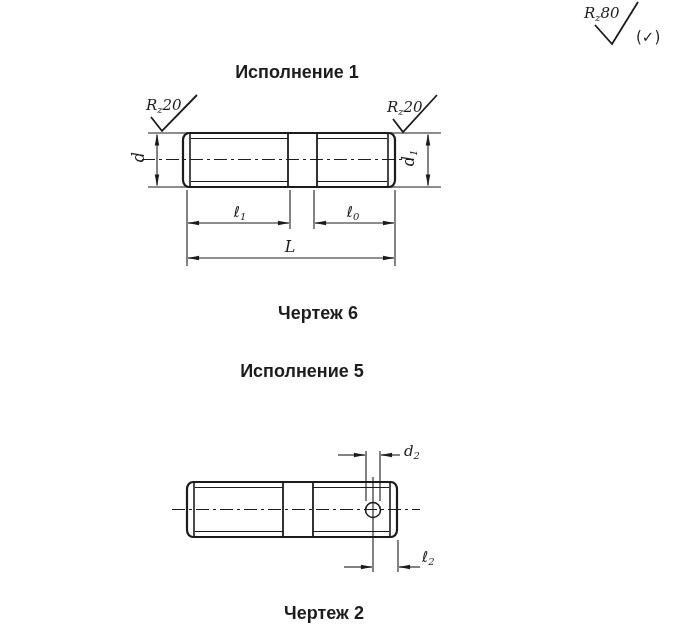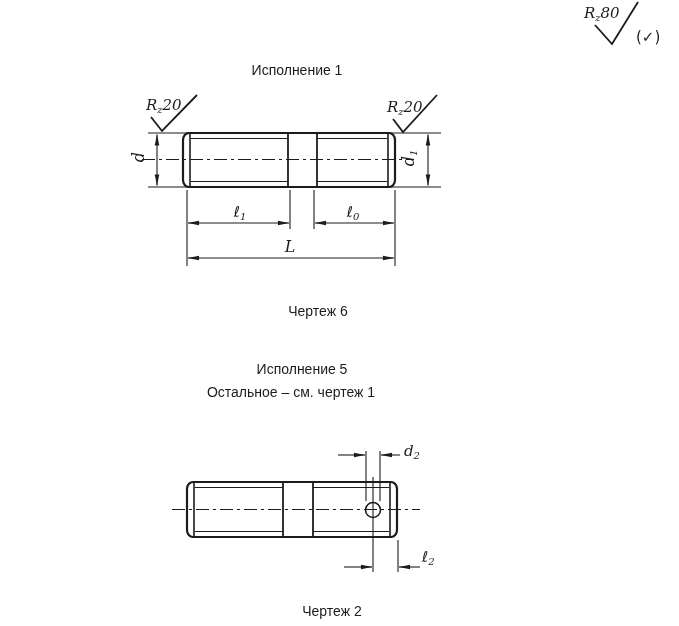--- a/index.html
+++ b/index.html
@@ -1,18 +1,18 @@
 <!DOCTYPE html>
 <html><head>
 <meta charset="utf-8">
 <style>
   html,body{margin:0;padding:0;background:#ffffff;}
   .page{position:relative;width:679px;height:626px;background:#ffffff;overflow:hidden;
         font-family:"Liberation Sans",sans-serif;color:#1c1c1c;}
-  .label{position:absolute;transform:translateX(-50%);font-size:14px;white-space:nowrap;color:#1c1c1c;}
+  .label{position:absolute;transform:translateX(-50%);font-size:18px;white-space:nowrap;color:#1c1c1c;font-weight:bold;}
   svg{position:absolute;overflow:visible;}
   .thick{stroke:#1c1c1c;stroke-width:2.2;fill:none;stroke-linejoin:round;}
   .med{stroke:#1c1c1c;stroke-width:1.6;fill:none;}
   .thmin{stroke:#1c1c1c;stroke-width:1.2;fill:none;}
   .thin{stroke:#1c1c1c;stroke-width:1.1;fill:none;}
   .sect{stroke:#1c1c1c;stroke-width:1.8;fill:none;}
   .cl{stroke:#1c1c1c;stroke-width:1;fill:none;stroke-dasharray:13 4 3 4;}
   .chk{stroke:#1c1c1c;stroke-width:1.8;fill:none;stroke-linejoin:miter;}
   text.lbl{font-family:"DejaVu Serif","DejaVu Sans",serif;font-style:italic;font-size:15px;fill:#1c1c1c;}
   text.big{font-size:16px;}
@@ -86,21 +86,20 @@
     </g>
     <g>
       <line class="thin" x1="188" y1="258" x2="394" y2="258" marker-start="url(#ah)" marker-end="url(#ah)"></line>
       <text class="lbl big" text-anchor="middle" x="290" y="252"><tspan>L</tspan><tspan class="sub" dy="3"></tspan></text>
     </g>
   </svg>
 
   <div class="label" style="left:318px;top:303px">Чертеж 6</div>
 
   <div class="label" style="left:302px;top:361px">Исполнение 5</div>
-  <div class="label" style="left:291px;top:384px">Остальное – см. чертеж 1</div>
 
   <svg style="left:150px;top:435px" width="310" height="150" viewBox="150 435 310 150">
 
     <rect class="thick" x="187" y="482" width="210" height="55" rx="6" ry="7"></rect>
     <line class="med" x1="194" y1="483" x2="194" y2="536"></line>
     <line class="med" x1="390" y1="483" x2="390" y2="536"></line>
     <line class="thmin" x1="195" y1="487.5" x2="283" y2="487.5"></line>
     <line class="thmin" x1="195" y1="531.5" x2="283" y2="531.5"></line>
     <line class="thmin" x1="313" y1="487.5" x2="389" y2="487.5"></line>
     <line class="thmin" x1="313" y1="531.5" x2="389" y2="531.5"></line>
@@ -120,15 +119,15 @@
     </g>
 
     <g>
       <line class="thin" x1="398" y1="540" x2="398" y2="572"></line>
       <line class="thin" x1="344" y1="567" x2="372" y2="567" marker-end="url(#ah)"></line>
       <line class="thin" x1="420" y1="567" x2="399" y2="567" marker-end="url(#ah)"></line>
       <text class="lbl" x="422" y="562"><tspan>ℓ</tspan><tspan class="sub" dy="3">2</tspan></text>
     </g>
   </svg>
 
-  <div class="label" style="left:332px;top:603px">Чертеж 2</div>
+  <div class="label" style="left:324px;top:603px">Чертеж 2</div>
 
 </div>
 
 </body></html>

